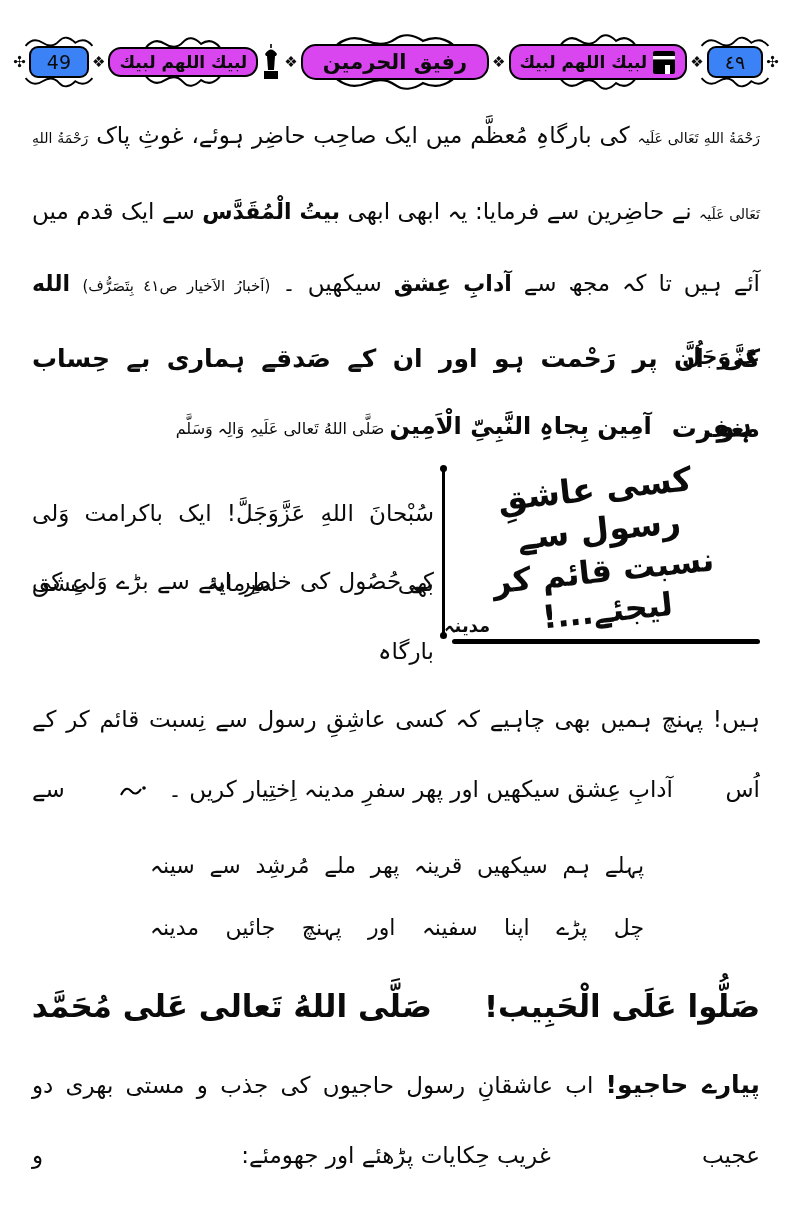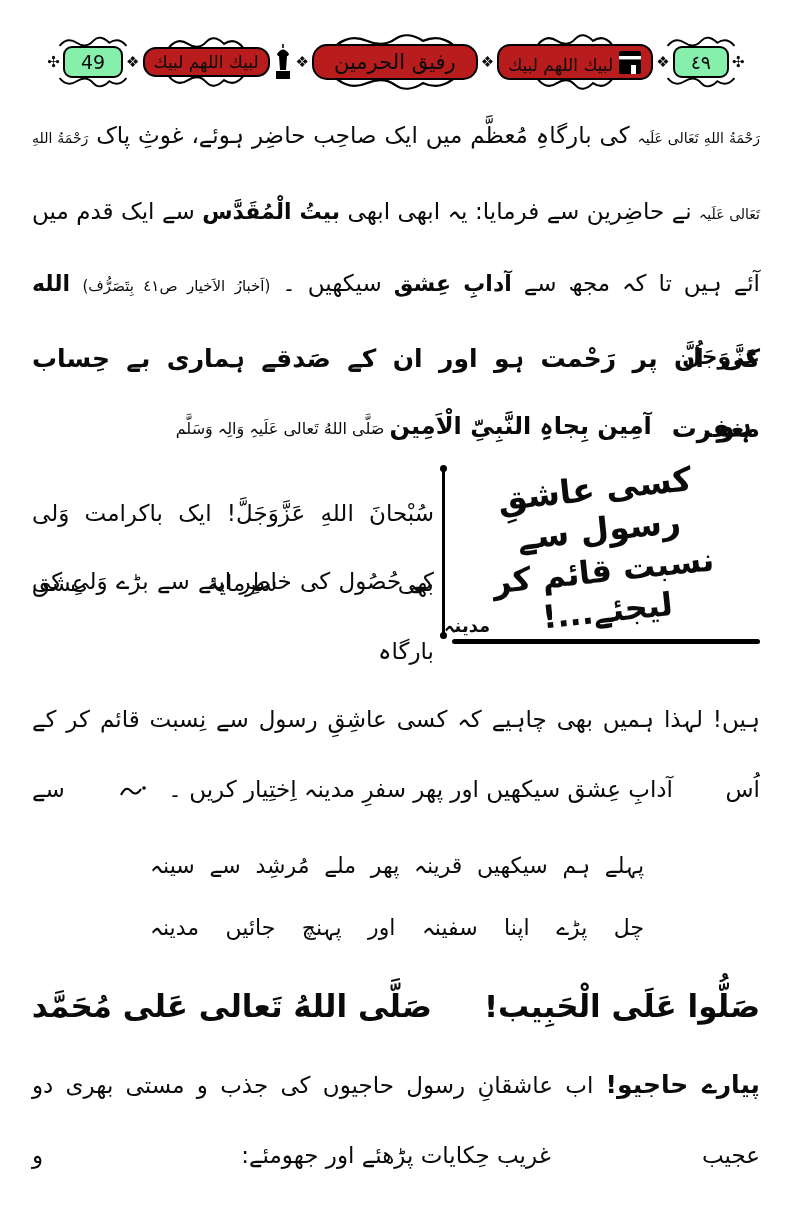--- a/index.html
+++ b/index.html
@@ -7,27 +7,27 @@
     position:relative;width:792px;height:1232px;margin:0 auto;
     background:#ffffff;color:#0b0b0b;overflow:hidden;
     font-family:"DejaVu Sans", sans-serif;
   }
   
   .header-row{
     position:absolute;top:34px;left:0;right:0;height:56px;
     display:flex;justify-content:center;align-items:center;gap:3px;direction:ltr;
   }
   .cartouche{
-    position:relative;border:2px solid #000;border-radius:13px;background:#b91c1c;
-    padding:3px 9px;font-size:17px;font-weight:normal;direction:rtl;
-    display:flex;align-items:flex-end;gap:5px;white-space:nowrap;
+    position:relative;border:2px solid #000;border-radius:13px;background:#d946ef;
+    padding:3px 9px;font-size:17px;font-weight:bold;direction:rtl;
+    display:flex;align-items:center;gap:5px;white-space:nowrap;
   }
   .title-cartouche{font-size:21px;padding:4px 20px;border-radius:15px;}
   .numbox{
-    position:relative;border:2px solid #000;border-radius:9px;background:#86efac;
+    position:relative;border:2px solid #000;border-radius:9px;background:#3b82f6;
     padding:3px 16px;font-size:19px;white-space:nowrap;
   }
   .orn{font-size:15px;line-height:1;}
   .lace{position:absolute;left:50%;top:-12px;transform:translateX(-50%);}
   .lace.bot{top:auto;bottom:-12px;transform:translateX(-50%) scaleY(-1);}
   
   .uline{
     position:absolute;left:32px;right:32px;height:70px;line-height:70px;
     direction:rtl;font-size:23px;text-align:justify;text-align-last:justify;
     overflow:visible;
@@ -179,21 +179,21 @@
     <div class="callig-text">
       <span class="c1">کسی عاشقِ رسول سے</span>
       <span class="c2">نسبت قائم کر لیجئے...!</span>
     </div>
     <span class="callig-flourish">مدینہ</span>
     <div class="callig-underline"></div>
   </div>
 
   <div class="uline" style="top:478px;left:32px;right:auto;width:402px">سُبْحانَ اللهِ عَزَّوَجَلَّ! ایک باکرامت وَلی بھی سرمایۂ عِشق</div>
   <div class="uline" style="top:546px;left:32px;right:auto;width:402px">کے حُصُول کی خاطِر اپنے سے بڑے وَلی کی بارگاہ</div>
-  <div class="uline" style="top:684px">ہیں! لہذا ہمیں بھی چاہیے کہ کسی عاشِقِ رسول سے نِسبت قائم کر کے اُس سے</div>
+  <div class="uline" style="top:684px">ہیں! پہنچ ہمیں بھی چاہیے کہ کسی عاشِقِ رسول سے نِسبت قائم کر کے اُس سے</div>
 
   <div class="center-line" style="top:756px">
     <span>آدابِ عِشق سیکھیں اور پھر سفرِ مدینہ اِختِیار کریں ۔</span>
     <svg class="pmk" width="28" height="16" viewBox="0 0 28 16">
       <path d="M2 12 Q7 2 12 8 T22 6" fill="none" stroke="#000" stroke-width="2"></path>
       <circle cx="25" cy="5" r="1.8" fill="#000"></circle>
     </svg>
   </div>
 
   <div class="poem-row" style="top:838px">

